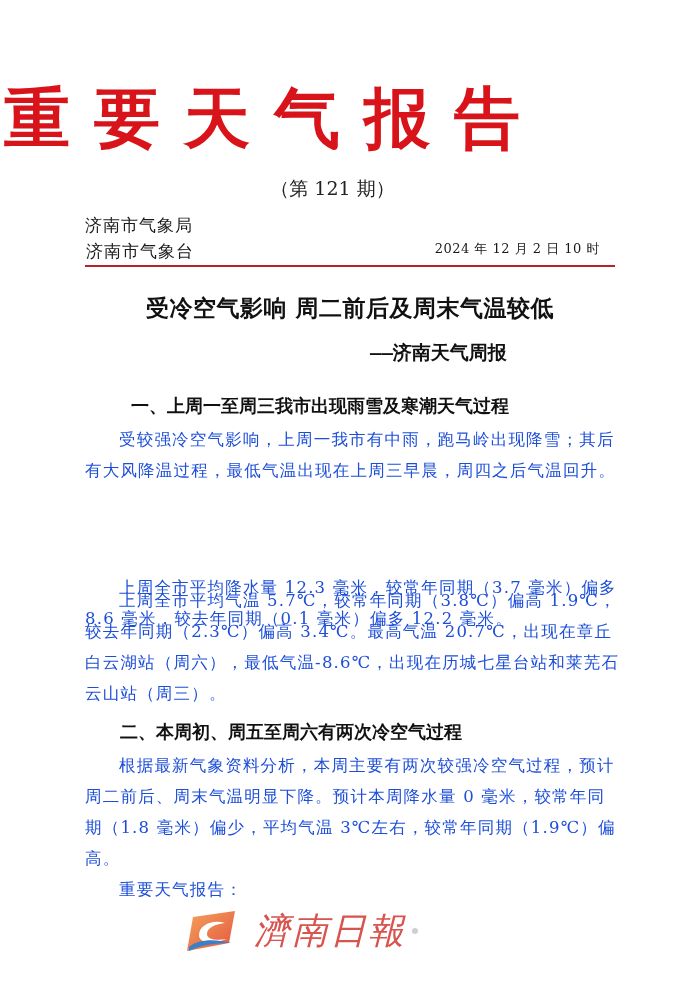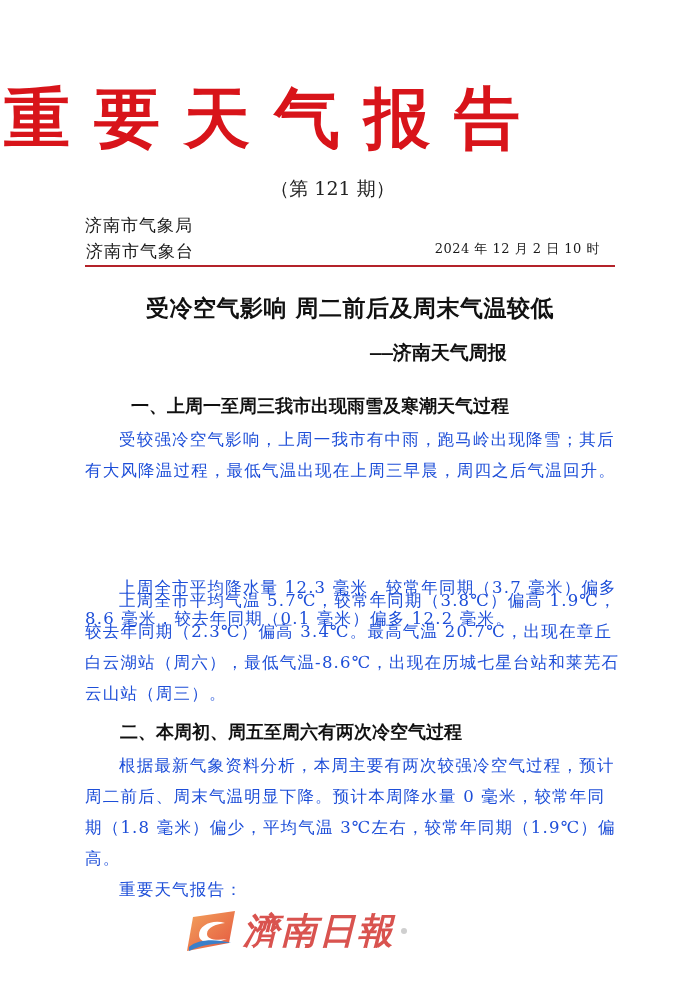--- a/index.html
+++ b/index.html
@@ -17,21 +17,21 @@
   .para { left: 85px; width: 535px; font-size: 16.5px; line-height: 31px; color: #1d4ed8; letter-spacing: 1.2px; text-indent: 34px; }
   .sec1 { left: 131px; top: 394px; }
   .p1 { top: 424px; }
   .p2 { top: 528px; margin-top: 44px; }
   .p3 { top: 585px; }
   .sec2 { left: 120px; top: 720px; }
   .p4 { top: 750px; }
   .p5 { top: 874px; }
   .logo { left: 185px; top: 905px; width: 340px; height: 52px; display: flex; align-items: center; }
   .logo-mark { width: 52px; height: 44px; position: relative; }
-  .logo-paper { font-family: "DejaVu Serif", serif; font-style: italic; font-weight: bold; font-size: 36px; color: #d9534f; margin-left: 6px; letter-spacing: 2px; }
+  .logo-paper { font-family: "DejaVu Serif", serif; font-style: italic; font-weight: normal; font-size: 36px; color: #d9534f; margin-left: 17px; letter-spacing: 2px; }
   .logo-dot { width: 6px; height: 6px; border-radius: 3px; background: #cfcfcf; margin: 0 6px; }
   .logo-app { font-family: "DejaVu Sans", sans-serif; font-weight: bold; font-size: 34px; color: #4a9fdc; letter-spacing: 1px; }
 </style>
 </head>
 <body>
 
 <div class="abs main-title">重要天气报告</div>
 <div class="abs issue">（第 121 期）</div>
 <div class="abs org1">济南市气象局</div>
 <div class="abs org2">济南市气象台</div>

